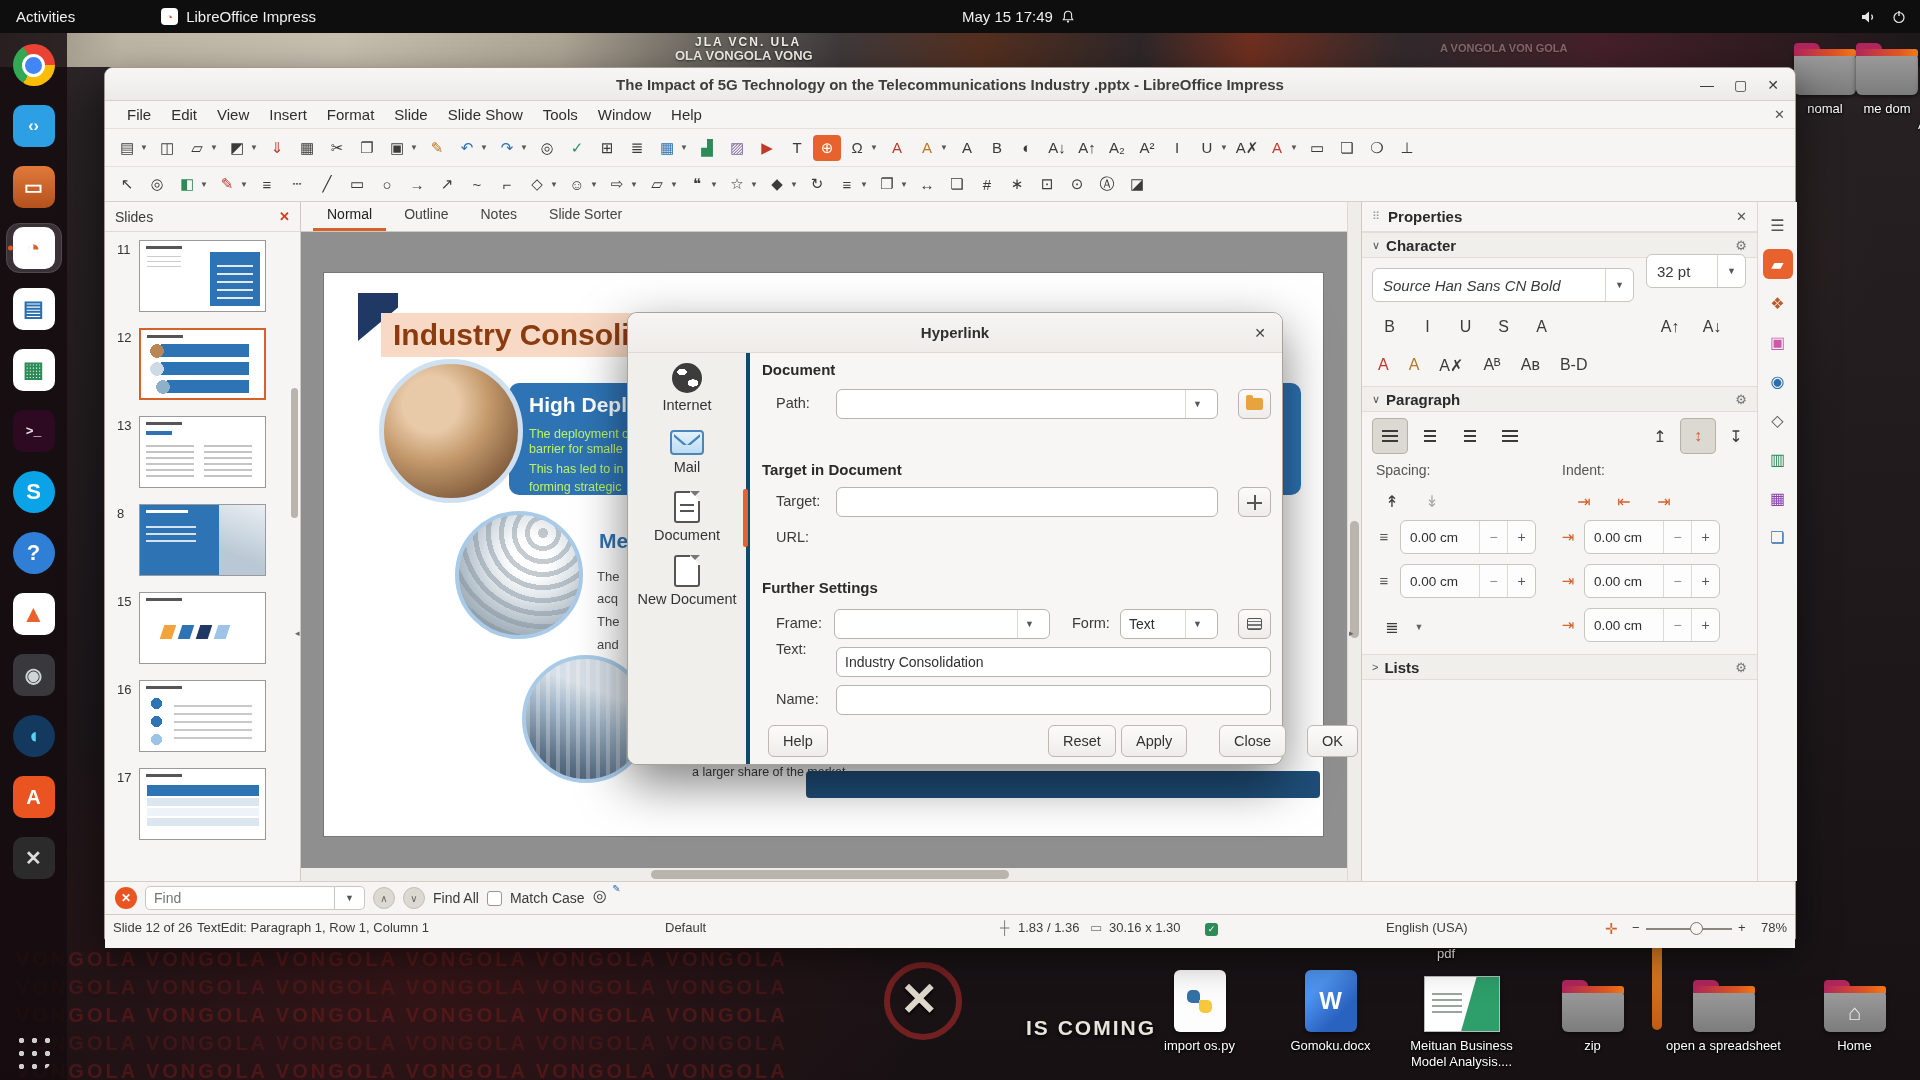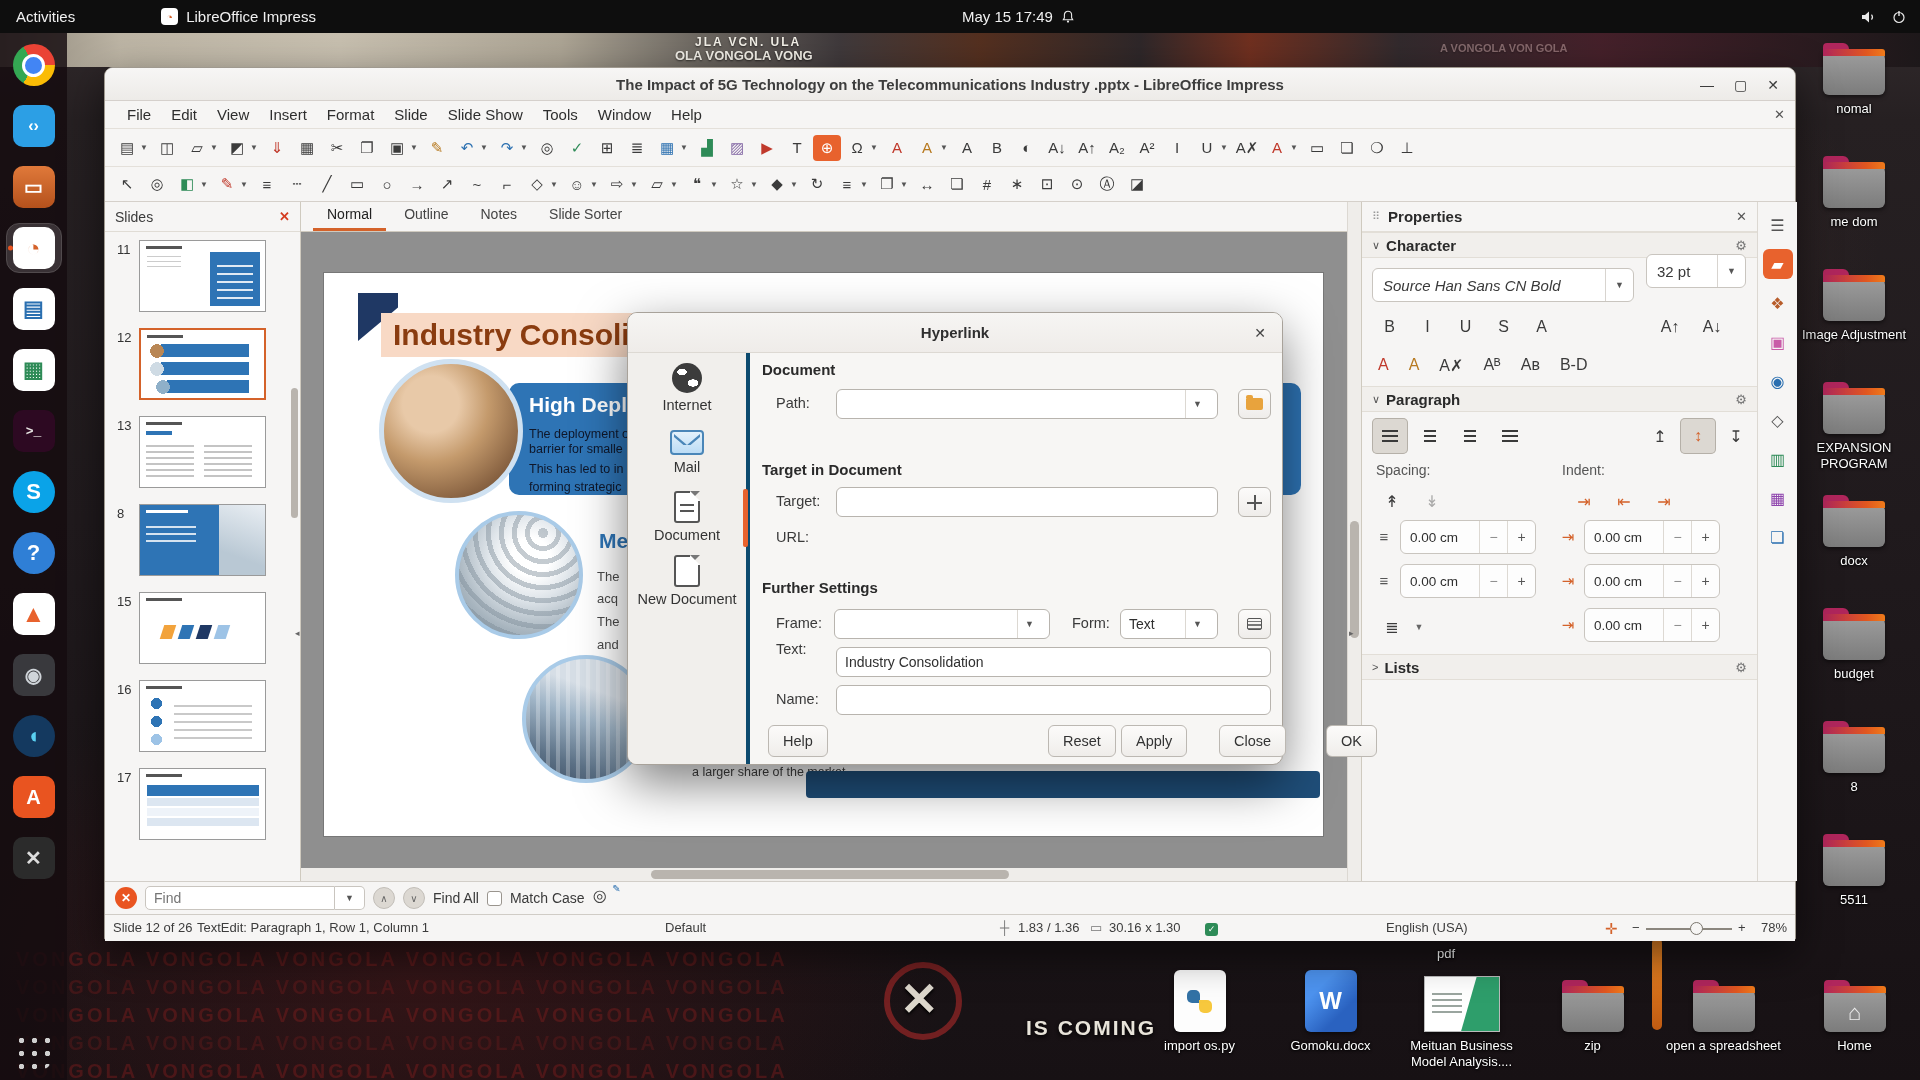--- a/index.html
+++ b/index.html
@@ -42,21 +42,21 @@
 .di[data-k="skype"]{border-radius:50%;background:#0aa3e8;color:#fff;font-size:22px}
 .di[data-k="help"]{border-radius:50%;background:#2f7fd6;color:#fff;font-size:22px}
 .di[data-k="vlc"]{background:#fff;color:#e8622d;font-size:24px}
 .di[data-k="screenshot"]{background:#39393d;color:#cfd4d9}
 .di[data-k="browser"]{border-radius:50%;background:#14395f;color:#5ad0f0;font-size:22px}
 .di[data-k="software"]{background:#e95420;color:#fff}
 .di[data-k="xapp"]{background:#2b2b2b;color:#ddd}
 .di[data-k="appgrid"]{background:transparent;background-image:radial-gradient(#cfcfcf 2.5px,rgba(0,0,0,0) 3px);background-size:13px 13px;background-position:2px 2px;width:38px;height:38px}
 
 .dt-label{color:#fff;font-size:13px;text-align:center;text-shadow:0 1px 3px #000,0 0 2px #000;line-height:1.25;margin-top:6px;max-width:118px}
-.right-col{position:absolute;right:6px;top:38px;width:120px;display:flex;flex-direction:column;z-index:5}
+.right-col{position:absolute;right:6px;top:38px;width:120px;display:flex;flex-direction:row;z-index:5}
 .right-col .dt-item{height:113px;display:flex;flex-direction:column;align-items:center}
 .folder{width:62px;height:44px;background:linear-gradient(#9d9d9d,#7c7c7c);border-radius:4px 8px 6px 6px;position:relative;margin-top:13px;box-shadow:0 2px 4px rgba(0,0,0,.5)}
 .folder::before{content:"";position:absolute;left:0;top:-8px;width:26px;height:10px;background:#b0265c;border-radius:4px 6px 0 0}
 .folder::after{content:"";position:absolute;left:0;top:-2px;right:0;height:7px;background:linear-gradient(90deg,#b0265c,#e1571f 70%,#ef7b1a);border-radius:3px 3px 0 0}
 .bottom-row{position:absolute;left:1134px;top:962px;display:flex;z-index:5}
 .bottom-row .dt-item{width:131px;display:flex;flex-direction:column;align-items:center}
 .icon-slot{height:70px;display:flex;align-items:flex-end;justify-content:center}
 .pdf-label{position:absolute;left:1437px;top:940px;z-index:5}
 
 .window{position:absolute;left:104px;top:67px;width:1692px;height:873px;background:#f6f5f4;border:1px solid #9f998f;border-radius:9px 9px 2px 2px;box-shadow:0 14px 40px rgba(0,0,0,.55);z-index:10}
@@ -127,21 +127,21 @@
 .hthumb{position:absolute;left:350px;top:2px;width:358px;height:9px;background:#b9b4ae;border-radius:5px}
 .vscroll{position:absolute;left:1242px;top:134px;width:14px;height:679px;background:#efedea;border-left:1px solid #dcd8d2}
 .vthumb{position:absolute;left:2px;top:319px;width:9px;height:117px;background:#b9b4ae;border-radius:5px}
 
 .page{position:absolute;left:23px;top:41px;width:999px;height:563px;background:#fff;box-shadow:0 0 0 1px #777}
 .flag{position:absolute;left:34px;top:20px;width:40px;height:48px;background:#1f3864;clip-path:polygon(0 0,100% 0,100% 30%,0 100%)}
 .title-band{position:absolute;left:57px;top:40px;width:600px;height:44px;background:#f8d9c5;display:flex;align-items:center;overflow:hidden}
 .title-band span{font-size:30px;font-weight:bold;color:#8a3c10;padding-left:12px;white-space:nowrap}
 .bar1{position:absolute;left:185px;top:110px;width:792px;height:112px;background:#2e74b5;border-radius:10px;color:#fff}
 .bar1 .h{position:absolute;left:20px;top:10px;font-size:21px;font-weight:bold}
-.bar1 .l{position:absolute;left:20px;font-size:12.5px;color:#0f172a;white-space:nowrap}
+.bar1 .l{position:absolute;left:20px;font-size:12.5px;color:#bef264;white-space:nowrap}
 .pcir{position:absolute;border-radius:50%;overflow:hidden}
 .c1{left:55px;top:86px;width:144px;height:144px;border:5px solid #cfe1f1;background:radial-gradient(circle at 35% 30%,#e8c9a8 0 22%,#c49a6c 45%,#8a6443 75%,#5d4027 100%)}
 .c2{left:131px;top:238px;width:128px;height:128px;border:4px solid #a9cbe8;background:repeating-radial-gradient(circle at 70% 15%,rgba(125,140,152,.45) 0 5px,rgba(0,0,0,0) 5px 13px),radial-gradient(circle at 60% 35%,#fff 0 18%,#dfe5ea 40%,#a8b5bf 70%,#8295a3 100%)}
 .c3{left:198px;top:382px;width:128px;height:128px;border:4px solid #a9cbe8;background:repeating-linear-gradient(90deg,rgba(255,255,255,.25) 0 4px,rgba(0,0,0,0) 4px 10px),linear-gradient(200deg,#d6dee6 0 30%,#9fb4c6 50%,#5c7186 80%,#3f5166 100%)}
 .h2t{position:absolute;left:275px;top:256px;font-size:21px;font-weight:bold;color:#2e74b5}
 .l2{position:absolute;left:273px;font-size:13px;color:#4a4a4a}
 .t3{position:absolute;left:368px;top:492px;font-size:12.5px;color:#3f3f3f}
 .strip{position:absolute;left:482px;top:498px;width:514px;height:27px;background:#1f4e79;border-radius:4px}
 .split-arrow{position:absolute;font-size:9px;color:#666;z-index:12}
 
@@ -175,21 +175,21 @@
 
 .findbar{position:absolute;left:0;top:813px;right:0;height:33px;background:#f6f5f4;border-top:1px solid #d2cec8;display:flex;align-items:center;padding-left:10px;gap:8px}
 .fb-close{width:22px;height:22px;border-radius:50%;background:#e95420;color:#fff;display:flex;align-items:center;justify-content:center;font-size:12px;font-weight:bold}
 .fb-input{width:190px;height:24px;border:1px solid #c9c5bf;border-radius:5px 0 0 5px;background:#fff;font-size:14px;padding:0 8px;color:#333;font-family:"Liberation Sans",sans-serif}
 .fb-dd{width:30px;height:24px;border:1px solid #c9c5bf;border-left:none;border-radius:0 5px 5px 0;background:#fff;display:flex;align-items:center;justify-content:center;font-size:9px;color:#555}
 .fb-circ{width:22px;height:22px;border-radius:50%;background:#dcd8d2;border:1px solid #c2beb8;display:flex;align-items:center;justify-content:center;font-size:10px;color:#666}
 .fb-txt{font-size:14px;color:#3a3a3a}
 .fb-cb{width:15px;height:15px;border:1px solid #9a958e;border-radius:3px;background:#fff}
 .fb-rep{width:26px;height:24px;position:relative;font-size:16px;color:#444}
 .fb-rep .pen{position:absolute;right:-2px;top:-3px;font-size:10px;color:#2a6fb0}
-.statusbar{position:absolute;left:0;top:846px;right:0;height:27px;background:#f6f5f4;border-top:1px solid #d0ccc6;font-size:13px;color:#3c3c3c}
+.statusbar{position:absolute;left:0;top:846px;right:0;height:34px;background:#f6f5f4;border-top:1px solid #d0ccc6;font-size:13px;color:#3c3c3c}
 .statusbar .seg{position:absolute;top:5px;white-space:nowrap}
 .zoom-track{position:absolute;left:1541px;top:13px;width:86px;height:2px;background:#8b867e}
 .zoom-thumb{position:absolute;left:1585px;top:7px;width:13px;height:13px;border-radius:50%;background:#f6f5f4;border:1px solid #7a756d}
 .save-ic{display:inline-block;width:13px;height:13px;background:#2e8b57;border-radius:3px;color:#fff;font-size:9px;text-align:center;line-height:13px}
 
 .dialog{position:absolute;left:627px;top:312px;width:656px;height:453px;background:#f7f6f4;border:1px solid #a8a29a;border-radius:10px;box-shadow:0 18px 50px rgba(0,0,0,.5);z-index:50}
 .dlg-head{height:40px;border-bottom:1px solid #ddd9d3;display:flex;align-items:center;justify-content:center;background:linear-gradient(#f6f5f3,#efece9);border-radius:9px 9px 0 0}
 .dlg-title{font-size:15px;font-weight:bold;color:#2f2f2f}
 .dlg-close{position:absolute;right:16px;top:12px;color:#444;font-size:14px}
 .dlg-nav{position:absolute;left:0;top:40px;width:122px;bottom:0;background:#f1efec;border-right:4px solid #0c4a6e;border-radius:0 0 0 9px}
@@ -1212,21 +1212,21 @@
     <span class="dlg-lab" style="left:26px;top:288px">Text:</span>
     <div class="dlg-input" style="left:86px;top:294px;width:435px">
       <span>Industry Consolidation</span>
     </div>
     <span class="dlg-lab" style="left:26px;top:338px">Name:</span>
     <div class="dlg-input" style="left:86px;top:332px;width:435px"></div>
     <button class="dlg-btn" style="left:18px;top:372px">Help</button>
     <button class="dlg-btn" style="left:298px;top:372px">Reset</button>
     <button class="dlg-btn" style="left:371px;top:372px">Apply</button>
     <button class="dlg-btn" style="left:469px;top:372px">Close</button>
-    <button class="dlg-btn" style="left:576px;top:372px;min-width:50px">OK</button>
+    <button class="dlg-btn" style="left:557px;top:372px;min-width:50px">OK</button>
   </div>
 </div>
 
 <style>
 
 .nav-item[data-icon="globe"] .nav-ic{display:block;width:30px;height:30px;border-radius:50%;background:#3c3c3c;background-image:radial-gradient(ellipse 8px 5px at 10px 9px,#fff 0 60%,rgba(0,0,0,0) 61%),radial-gradient(ellipse 9px 6px at 21px 20px,#fff 0 60%,rgba(0,0,0,0) 61%)}
 .nav-item[data-icon="mail"] .nav-ic{display:block;width:34px;height:25px;border:2px solid #4a86b8;border-radius:4px;background:linear-gradient(#e3f1fb,#bcdcf5);position:relative;margin-top:3px}
 .nav-item[data-icon="mail"] .nav-ic::after{content:"";position:absolute;left:2px;top:2px;width:26px;height:11px;background:#4a86b8;clip-path:polygon(0 0,50% 100%,100% 0,100% 28%,50% 128%,0 28%)}
 .nav-item[data-icon="document"] .nav-ic,.nav-item[data-icon="newdoc"] .nav-ic{display:block;width:26px;height:32px;background:#fff;border:2px solid #555;border-radius:3px;position:relative}
 .nav-item[data-icon="document"] .nav-ic{background-image:repeating-linear-gradient(rgba(0,0,0,0) 0 4px,#555 4px 6px);background-size:14px 15px;background-position:4px 7px;background-repeat:no-repeat}

